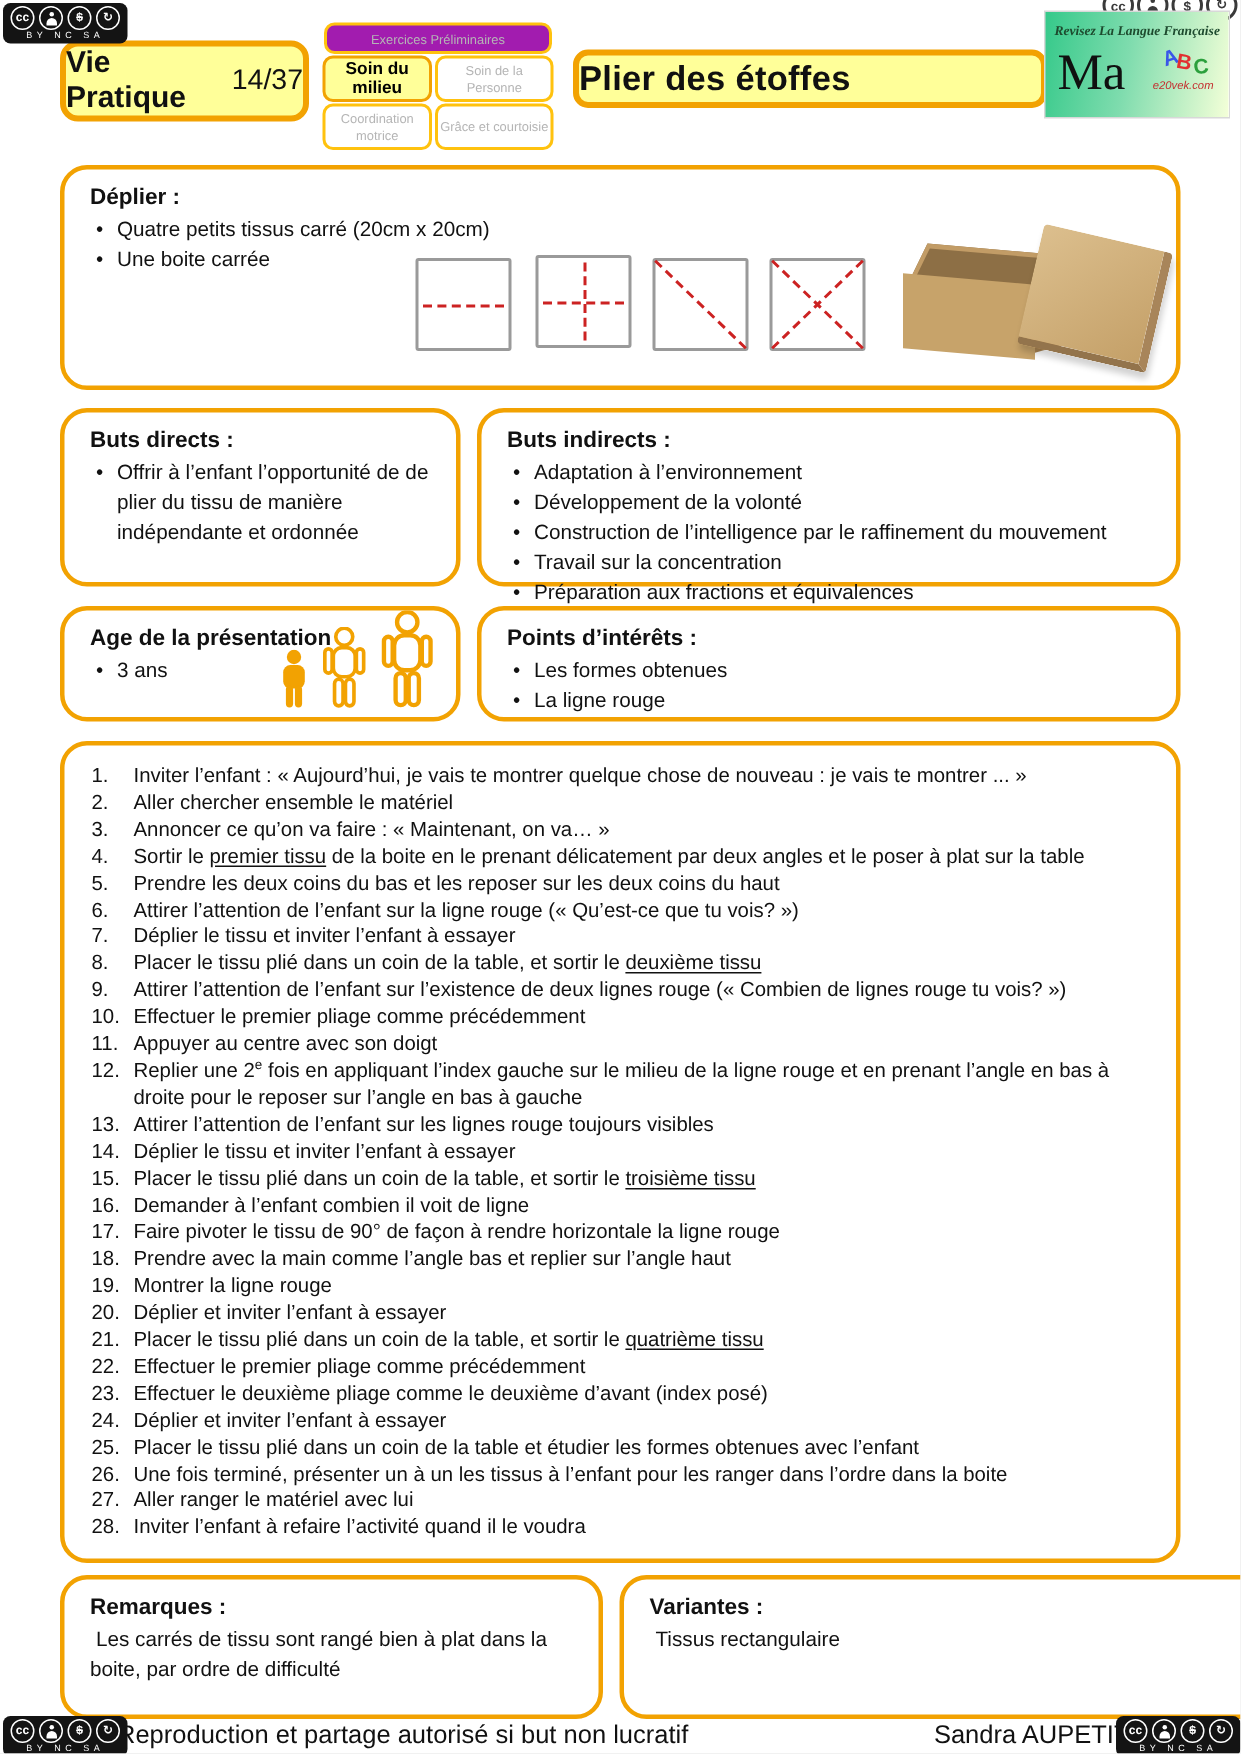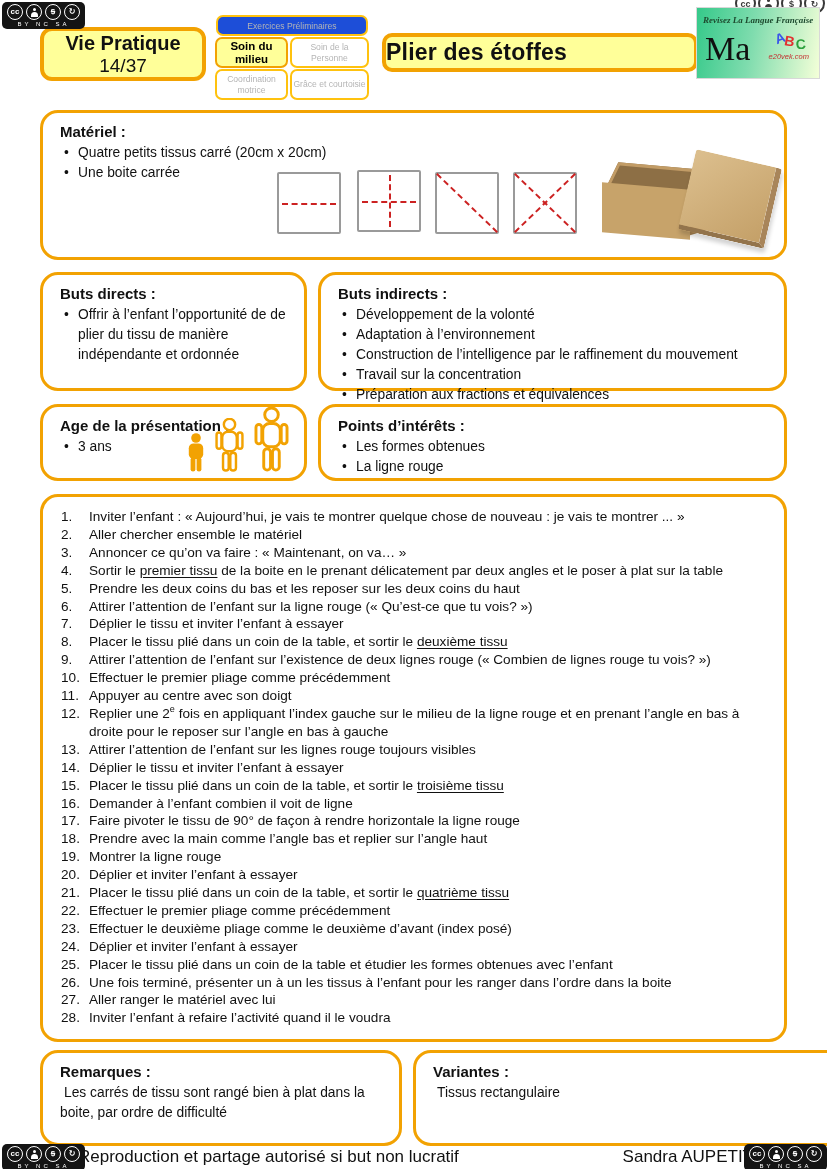--- a/index.html
+++ b/index.html
@@ -26,26 +26,26 @@
   .badge-fl{left:2px;top:1144px}
   .badge-fr{right:0;top:1144px}
 
   
   .cc-outline{position:absolute;top:-7px;right:2px;display:flex;gap:2px;z-index:1}
   .cc-outline .oc{width:21px;height:21px;border:2.4px solid #3a3a3a;background:#fff;border-radius:50%;font-size:9px;color:#3a3a3a;display:flex;align-items:center;justify-content:center;font-weight:bold}
   .cc-outline .oc .dk::before{background:#3a3a3a}
   .cc-outline .oc .dk::after{background:#3a3a3a}
 
   
-  .category-box{position:absolute;left:40px;top:27px;width:166px;height:54px;background:var(--paper-yellow);border:4px solid var(--accent);border-radius:12px;display:flex;flex-direction:column;align-items:center;justify-content:center;line-height:1.15}
+  .category-box{position:absolute;left:40px;top:27px;width:166px;height:54px;background:var(--paper-yellow);border:4px solid var(--accent);border-radius:12px;display:flex;flex-direction:row;align-items:center;justify-content:center;line-height:1.15}
   .category-box .cat-title{font-weight:bold;font-size:20px}
   .category-box .cat-index{font-size:19px}
 
   .nav{position:absolute;left:215px;top:15px;width:154px}
-  .nav-header{width:152px;height:21px;margin-left:1px;border:2.5px solid var(--nav-border);border-radius:7px;background:#1d4ed8;color:#b5b5b5;font-size:8.6px;display:flex;align-items:center;justify-content:center}
+  .nav-header{width:152px;height:21px;margin-left:1px;border:2.5px solid var(--nav-border);border-radius:7px;background:#a21caf;color:#b5b5b5;font-size:8.6px;display:flex;align-items:center;justify-content:center}
   .nav-grid{display:grid;grid-template-columns:73px 79px;grid-auto-rows:31px;margin-top:1px;column-gap:2px;row-gap:1px}
   .nav-cell{border:2.5px solid var(--nav-border);border-radius:7px;background:#fff;color:#b5b5b5;font-size:8.6px;line-height:1.2;display:flex;align-items:center;justify-content:center;text-align:center;padding:1px}
   .nav-cell.active{background:var(--paper-yellow);border-color:var(--accent);color:#000;font-weight:bold;font-size:11.5px;line-height:1.1}
 
   .title-bar{position:absolute;left:382px;top:33px;width:316px;height:39px;background:var(--paper-yellow);border:4px solid var(--accent);border-radius:10px;display:flex;align-items:center;justify-content:flex-start;z-index:2}
   .title-bar h1{font-size:23px;font-weight:bold;letter-spacing:.2px}
 
   .logo{position:absolute;left:697px;top:8px;width:122px;height:70px;background:linear-gradient(100deg,#35c98a 0%,#7fdcae 45%,#f4ffd8 100%);z-index:3;box-shadow:0 0 0 1px #d8d8d8;overflow:hidden}
   .logo-tagline{position:absolute;top:7px;left:6px;right:4px;font-size:9px;font-style:italic;font-weight:bold;color:#1d4a2e;white-space:nowrap;font-family:Liberation Serif, serif}
   .logo-ma{position:absolute;left:8px;top:22px;font-family:"Liberation Serif","DejaVu Serif",serif;font-size:34px;color:#101010}
@@ -154,21 +154,21 @@
   <div class="logo">
     <div class="logo-tagline">Revisez La Langue Française</div>
     <div class="logo-ma">Ma</div>
     <div class="logo-abc">
       <span class="a">A</span><span class="b">B</span><span class="c">C</span>
     </div>
     <div class="logo-url">e20vek.com</div>
   </div>
 
   <section class="box materiel">
-    <h2>Matériel :</h2>
+    <h2>Déplier :</h2>
     <ul>
         <li>Quatre petits tissus carré (20cm x 20cm)</li>
         <li>Une boite carrée</li>
       </ul>
   </section>
 
   <div class="square sq1">
     <div class="fold-h"></div>
   </div>
   <div class="square sq2">
@@ -193,22 +193,22 @@
   <section class="box buts-directs">
     <h2>Buts directs :</h2>
     <ul>
         <li>Offrir à l’enfant l’opportunité de de plier du tissu de manière indépendante et ordonnée</li>
       </ul>
   </section>
 
   <section class="box buts-indirects">
     <h2>Buts indirects :</h2>
     <ul>
+        <li>Adaptation à l’environnement</li>
         <li>Développement de la volonté</li>
-        <li>Adaptation à l’environnement</li>
         <li>Construction de l’intelligence par le raffinement du mouvement</li>
         <li>Travail sur la concentration</li>
         <li>Préparation aux fractions et équivalences</li>
       </ul>
   </section>
 
   <section class="box age">
     <h2>Age de la présentation :</h2>
     <ul>
         <li>3 ans</li>

